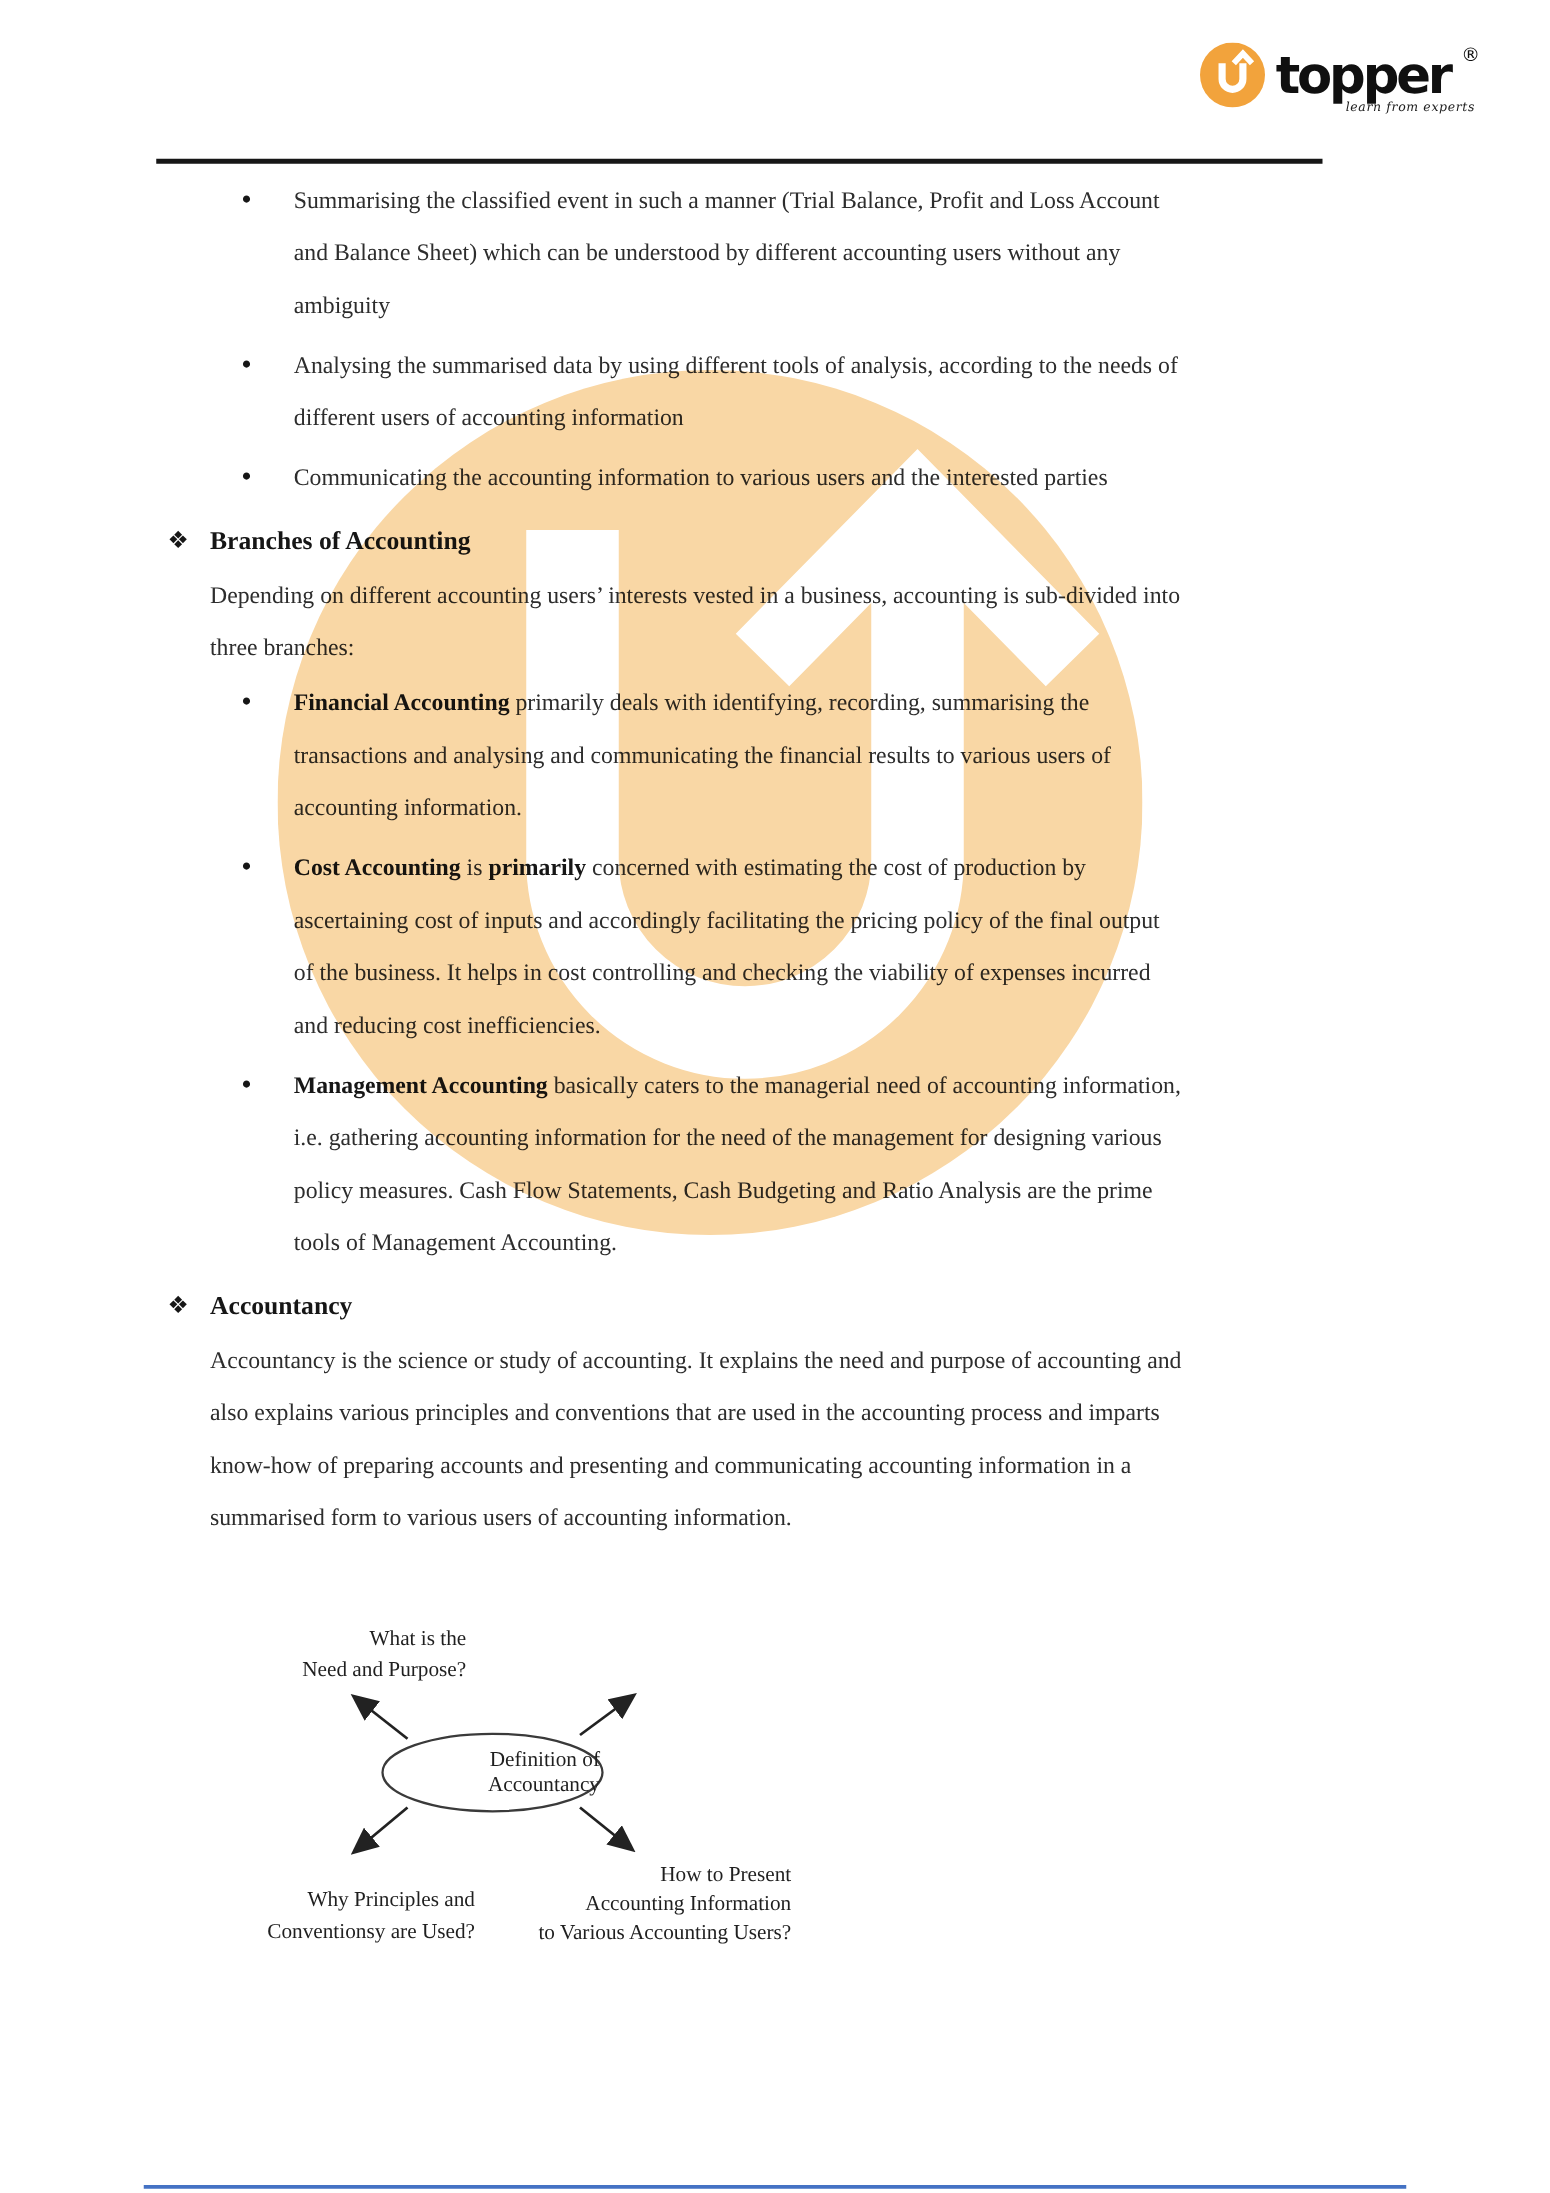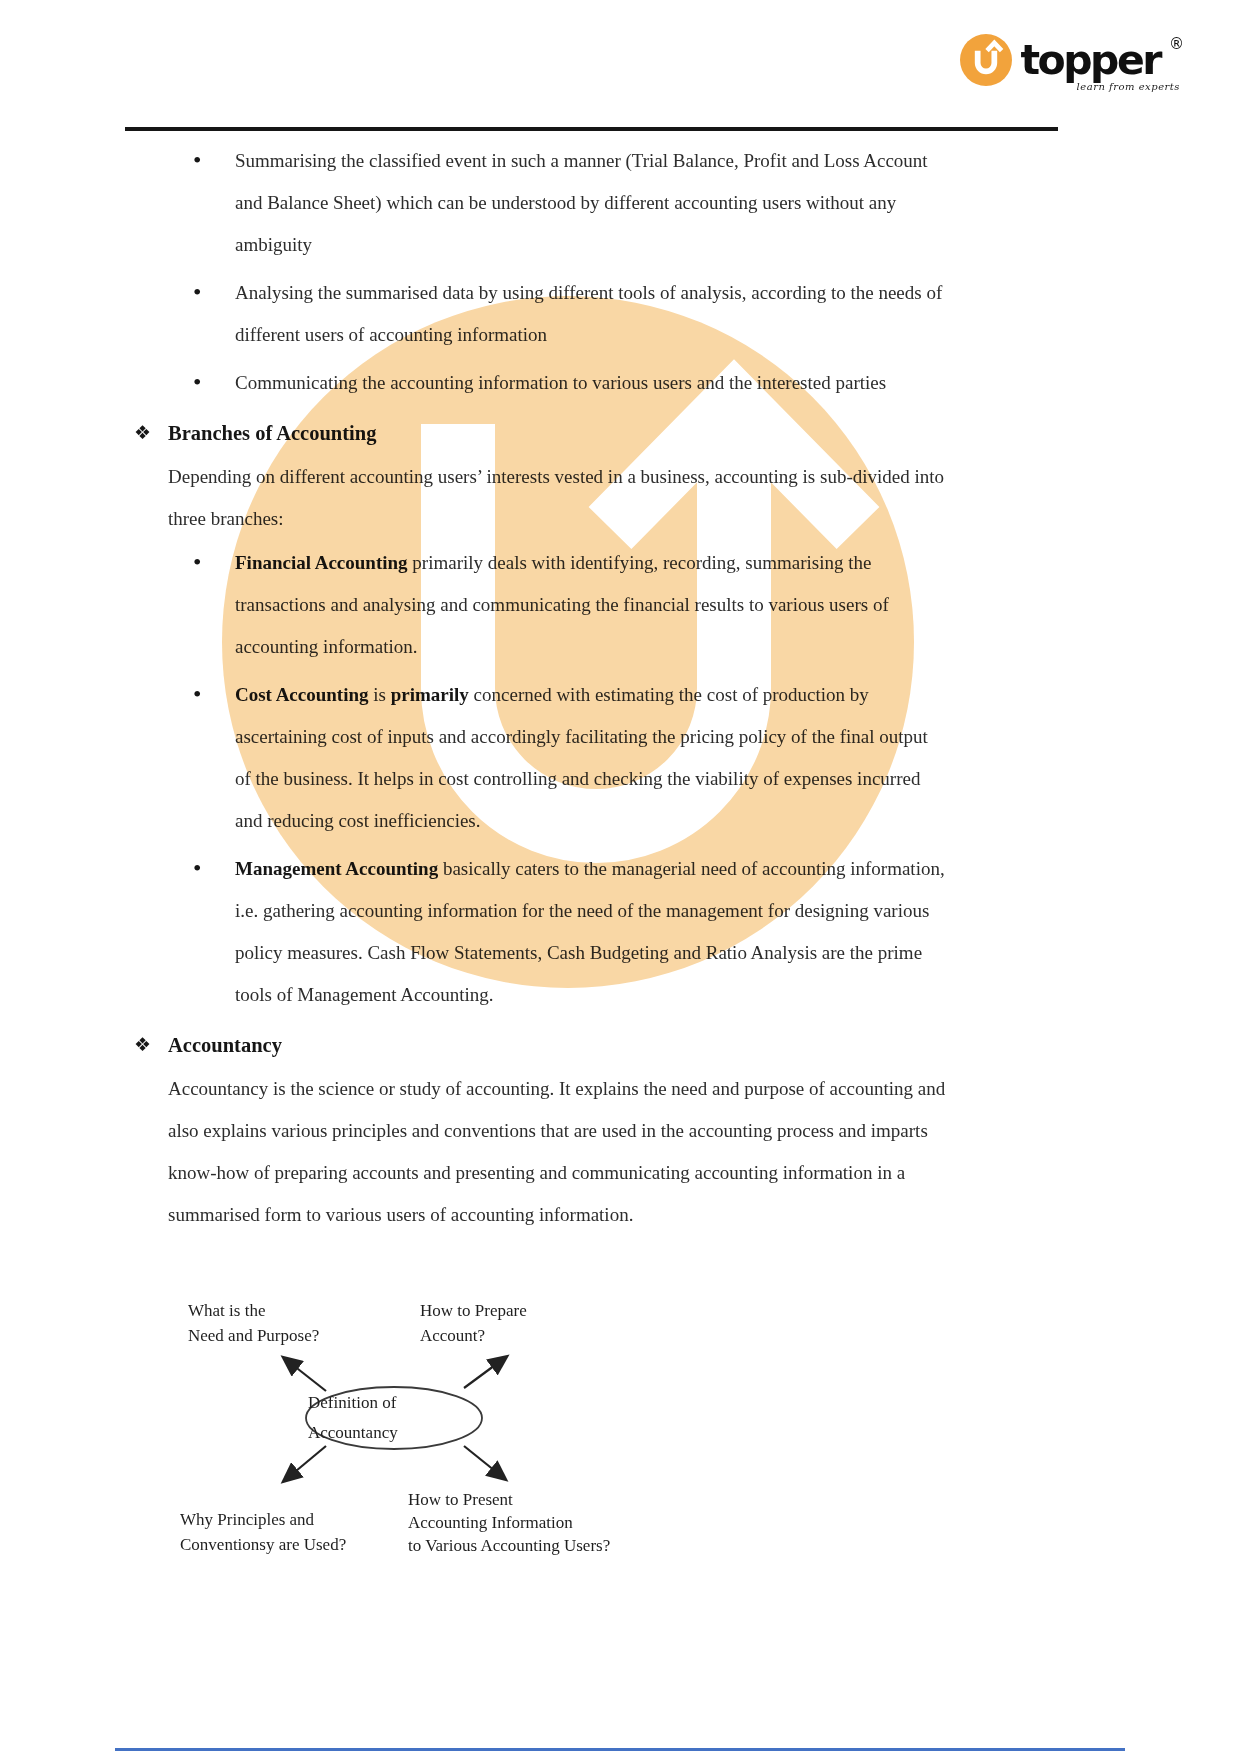--- a/index.html
+++ b/index.html
@@ -36,31 +36,31 @@
   ul.blist{list-style:none;margin:0;padding:0;}
   ul.blist li{position:relative;margin:0 0 6px 235px;width:710px;}
   .dot{position:absolute;left:-42px;top:-1px;font-size:24px;color:#161616;}
   .section-head{position:relative;margin:8px 0 2px 168px;font-size:20.5px;font-weight:bold;color:#161616;width:790px;}
   .diamond{position:absolute;left:-34px;top:0;font-size:19px;font-weight:normal;color:#161616;}
   .para{margin:0 0 2px 168px;width:790px;}
 
   
   .diagram{
     position:absolute;left:180px;top:1296px;width:470px;height:280px;z-index:1;
-    font-size:17px;line-height:25px;color:#1f1f1f;text-align:left;
+    font-size:17px;line-height:25px;color:#1f1f1f;text-align:right;
   }
   .diagram svg.wires{position:absolute;inset:0;width:100%;height:100%;}
   .dlabel{position:absolute;}
   .dlabel.tl{left:8px;top:2px;width:185px;}
   .dlabel.tr{left:240px;top:2px;width:185px;}
   .dlabel.bl{left:0px;top:192px;width:200px;margin-top:19px;}
   .dlabel.br{left:228px;top:192px;width:225px;line-height:23px;}
   .dcenter{
     position:absolute;left:128px;top:92px;width:172px;height:60px;
-    display:flex;flex-direction:column;justify-content:center;line-height:30px;
+    display:flex;flex-direction:column;justify-content:center;line-height:20px;
   }
 
   .footer-line{position:absolute;left:115px;top:1748px;width:1010px;height:3px;background:var(--footer-blue,#4472C4);z-index:2;}
 </style>
 </head>
 <body>
 
 <div class="page">
 
   <div class="brand">
@@ -131,21 +131,20 @@
           <path d="M0,0 L10,4.5 L0,9 Z" fill="#222222"></path>
         </marker>
       </defs>
       <ellipse cx="214" cy="122" rx="88" ry="31" fill="#ffffff" stroke="#3a3a3a" stroke-width="1.8"></ellipse>
       <line x1="146" y1="95" x2="104" y2="62" stroke="#222222" stroke-width="2.2" marker-end="url(#ah)"></line>
       <line x1="284" y1="92" x2="326" y2="61" stroke="#222222" stroke-width="2.2" marker-end="url(#ah)"></line>
       <line x1="146" y1="150" x2="104" y2="185" stroke="#222222" stroke-width="2.2" marker-end="url(#ah)"></line>
       <line x1="284" y1="150" x2="325" y2="183" stroke="#222222" stroke-width="2.2" marker-end="url(#ah)"></line>
     </svg>
     <div class="dlabel tl">What is the<br>Need and Purpose?</div>
-    <div class="dlabel tr">How to Prepare<br>Account?</div>
     <div class="dcenter">Definition of<br>Accountancy</div>
     <div class="dlabel bl">Why Principles and<br>Conventionsy are Used?</div>
     <div class="dlabel br">How to Present<br>Accounting Information<br>to Various Accounting Users?</div>
   </figure>
 
   <svg class="watermark" viewBox="0 0 692 692">
     <circle cx="346" cy="346" r="346" fill="var(--watermark-fill,#F9D7A5)"></circle>
     <path d="M236,128 L236,392 A138,138 0 0 0 512,392 L512,128" stroke="#ffffff" stroke-width="74" fill="none"></path>
     <path d="M388,232 L512,106 L636,232" stroke="#ffffff" stroke-width="60" fill="none"></path>
   </svg>

